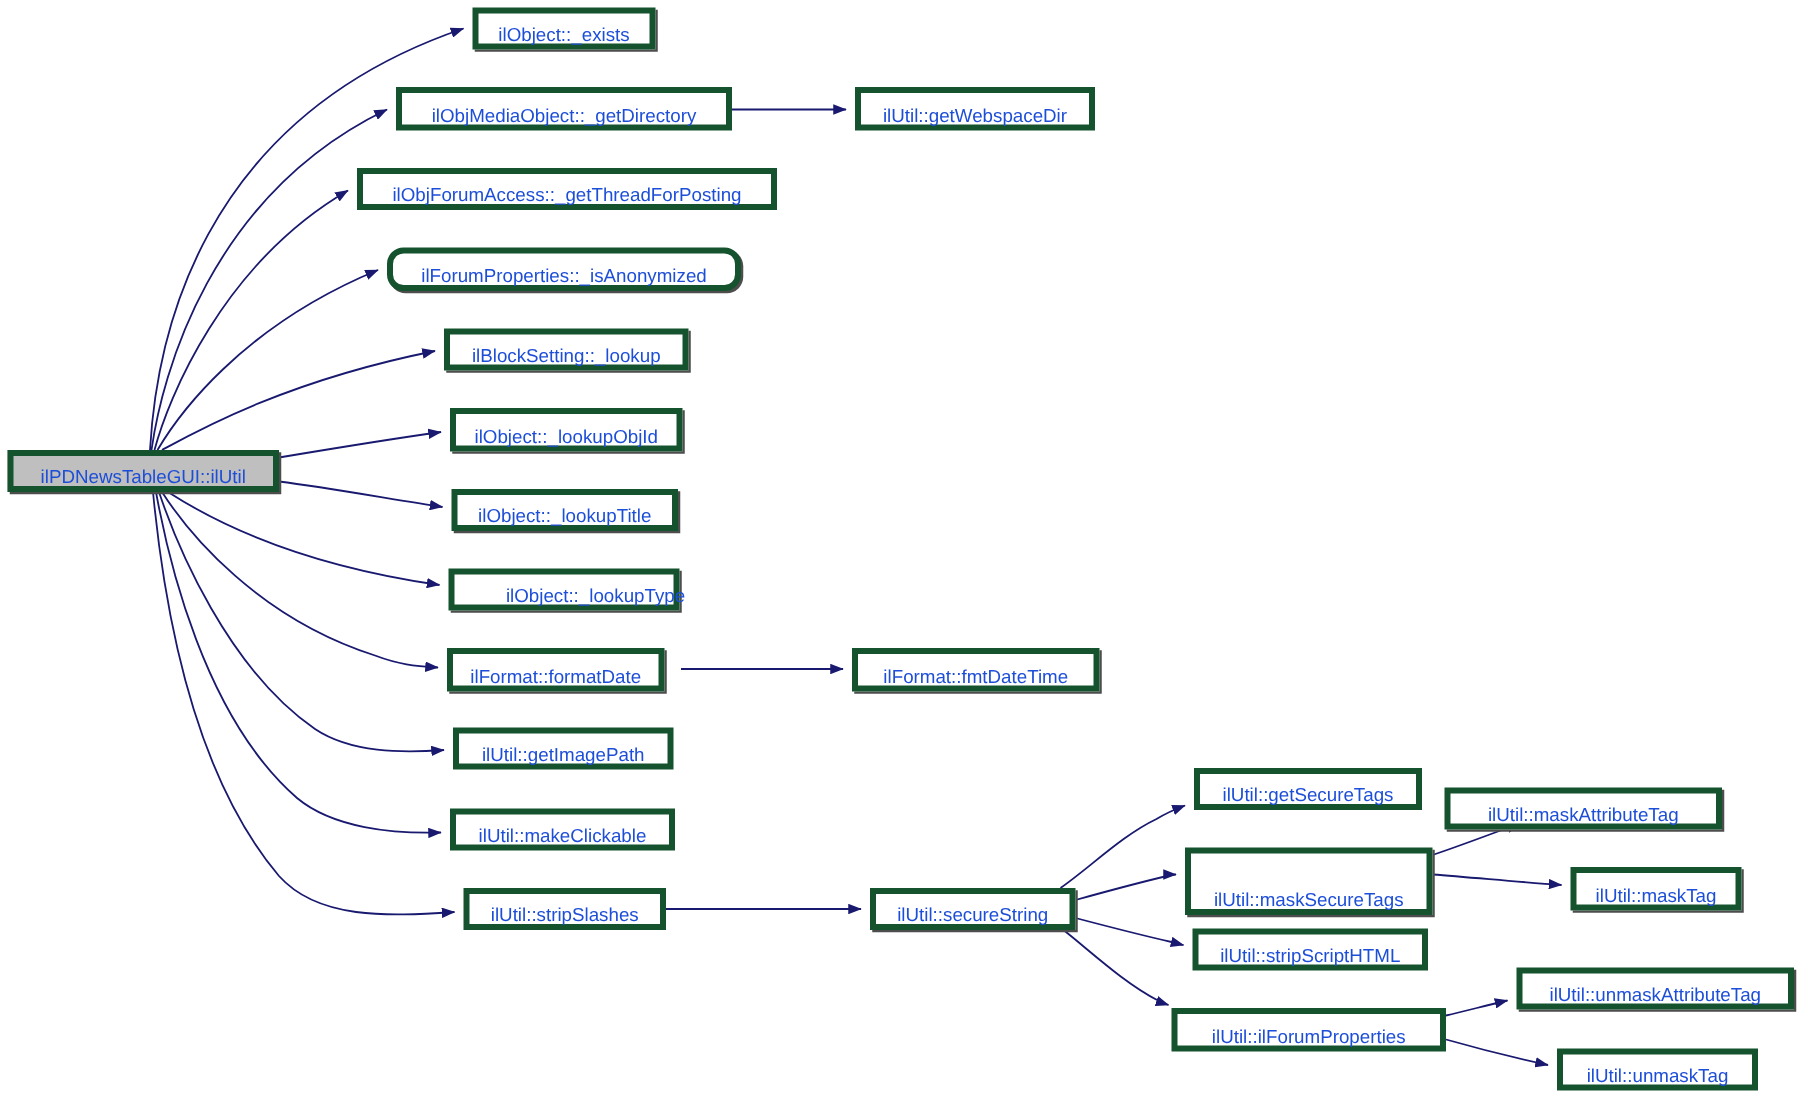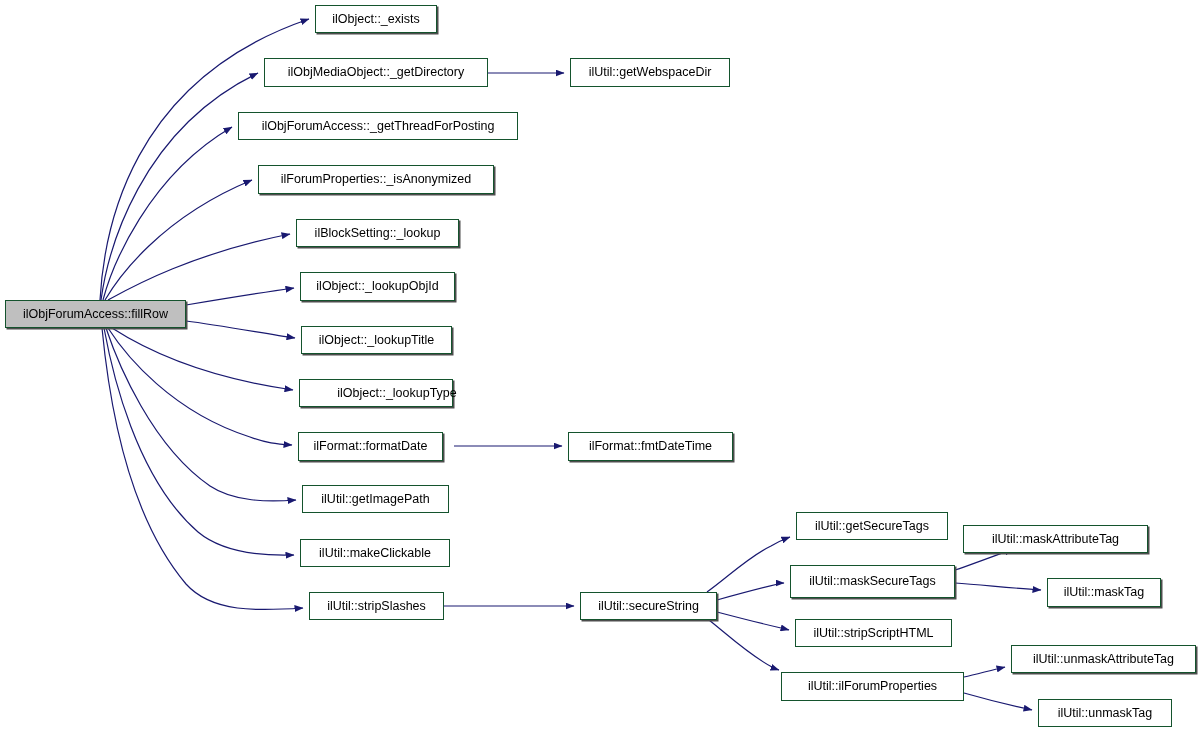--- a/index.html
+++ b/index.html
@@ -21,28 +21,28 @@
     position: absolute;
     left: 0;
     top: 0;
     width: 1203px;
     height: 733px;
     display: block;
   }
   .node-box {
     position: absolute;
     box-sizing: border-box;
-    border: 1px solid #14532d;
+    border: 4px solid #14532d;
     background: #ffffff;
     display: flex;
-    align-items: center;
+    align-items: flex-end;
     justify-content: center;
     font-family: "Liberation Sans", sans-serif;
     font-size: 12.5px;
-    color: #000000;
+    color: #1d4ed8;
     line-height: 1;
     white-space: nowrap;
     cursor: pointer;
   }
   .node-box.shadowed {
     box-shadow: 1.5px 1.5px 0 0 #4d4d4d;
   }
   .node-box.root {
     background: #bfbfbf;
     box-shadow: 1.5px 1.5px 0 0 #4d4d4d;
@@ -83,32 +83,32 @@
         <path d="M 717,612 C 736,617 759,623 781,628 C 783,629 785,629 789,630" fill="none" stroke="#191970" stroke-width="1.2" marker-end="url(#arrowhead)"></path>
         <path d="M 709,620 C 728,635 749,655 772,667 C 774,668 776,669 779,670" fill="none" stroke="#191970" stroke-width="1.2" marker-end="url(#arrowhead)"></path>
         <path d="M 955,570 C 973,564 994,556 1013,549" fill="none" stroke="#191970" stroke-width="1.2" marker-end="url(#arrowhead)"></path>
         <path d="M 955,583 C 982,585 1012,588 1041,590" fill="none" stroke="#191970" stroke-width="1.2" marker-end="url(#arrowhead)"></path>
         <path d="M 964,677 C 977,674 992,670 1005,667" fill="none" stroke="#191970" stroke-width="1.2" marker-end="url(#arrowhead)"></path>
         <path d="M 964,693 C 985,699 1009,705 1032,710" fill="none" stroke="#191970" stroke-width="1.2" marker-end="url(#arrowhead)"></path>
       </g>
   </svg>
   <div id="node-layer">
       <div class="node-box root" style="left: 5px; top: 300px; width: 181px; height: 28px;">
-        <span class="node-label">ilObjForumAccess::fillRow</span>
+        <span class="node-label">ilPDNewsTableGUI::ilUtil</span>
       </div>
       <div class="node-box shadowed" style="left: 315px; top: 5px; width: 122px; height: 28px;">
         <span class="node-label">ilObject::_exists</span>
       </div>
       <div class="node-box" style="left: 264px; top: 58px; width: 224px; height: 29px;">
         <span class="node-label">ilObjMediaObject::_getDirectory</span>
       </div>
       <div class="node-box" style="left: 238px; top: 112px; width: 280px; height: 28px;">
         <span class="node-label">ilObjForumAccess::_getThreadForPosting</span>
       </div>
-      <div class="node-box shadowed" style="left: 258px; top: 165px; width: 236px; height: 29px;">
+      <div class="node-box shadowed" style="left: 258px; top: 165px; width: 236px; height: 29px; border-radius: 11px;">
         <span class="node-label">ilForumProperties::_isAnonymized</span>
       </div>
       <div class="node-box shadowed" style="left: 296px; top: 219px; width: 163px; height: 28px;">
         <span class="node-label">ilBlockSetting::_lookup</span>
       </div>
       <div class="node-box shadowed" style="left: 300px; top: 272px; width: 155px; height: 29px;">
         <span class="node-label">ilObject::_lookupObjId</span>
       </div>
       <div class="node-box shadowed" style="left: 301px; top: 326px; width: 151px; height: 28px;">
         <span class="node-label">ilObject::_lookupTitle</span>
@@ -133,21 +133,21 @@
       </div>
       <div class="node-box shadowed" style="left: 568px; top: 432px; width: 165px; height: 29px;">
         <span class="node-label">ilFormat::fmtDateTime</span>
       </div>
       <div class="node-box shadowed" style="left: 580px; top: 592px; width: 137px; height: 28px;">
         <span class="node-label">ilUtil::secureString</span>
       </div>
       <div class="node-box" style="left: 796px; top: 512px; width: 152px; height: 28px;">
         <span class="node-label">ilUtil::getSecureTags</span>
       </div>
-      <div class="node-box shadowed" style="left: 790px; top: 565px; width: 165px; height: 33px;">
+      <div class="node-box shadowed" style="left: 790px; top: 565px; width: 165px; height: 45px;">
         <span class="node-label">ilUtil::maskSecureTags</span>
       </div>
       <div class="node-box" style="left: 795px; top: 619px; width: 157px; height: 28px;">
         <span class="node-label">ilUtil::stripScriptHTML</span>
       </div>
       <div class="node-box" style="left: 781px; top: 672px; width: 183px; height: 29px;">
         <span class="node-label">ilUtil::ilForumProperties</span>
       </div>
       <div class="node-box shadowed" style="left: 963px; top: 525px; width: 185px; height: 28px;">
         <span class="node-label">ilUtil::maskAttributeTag</span>

